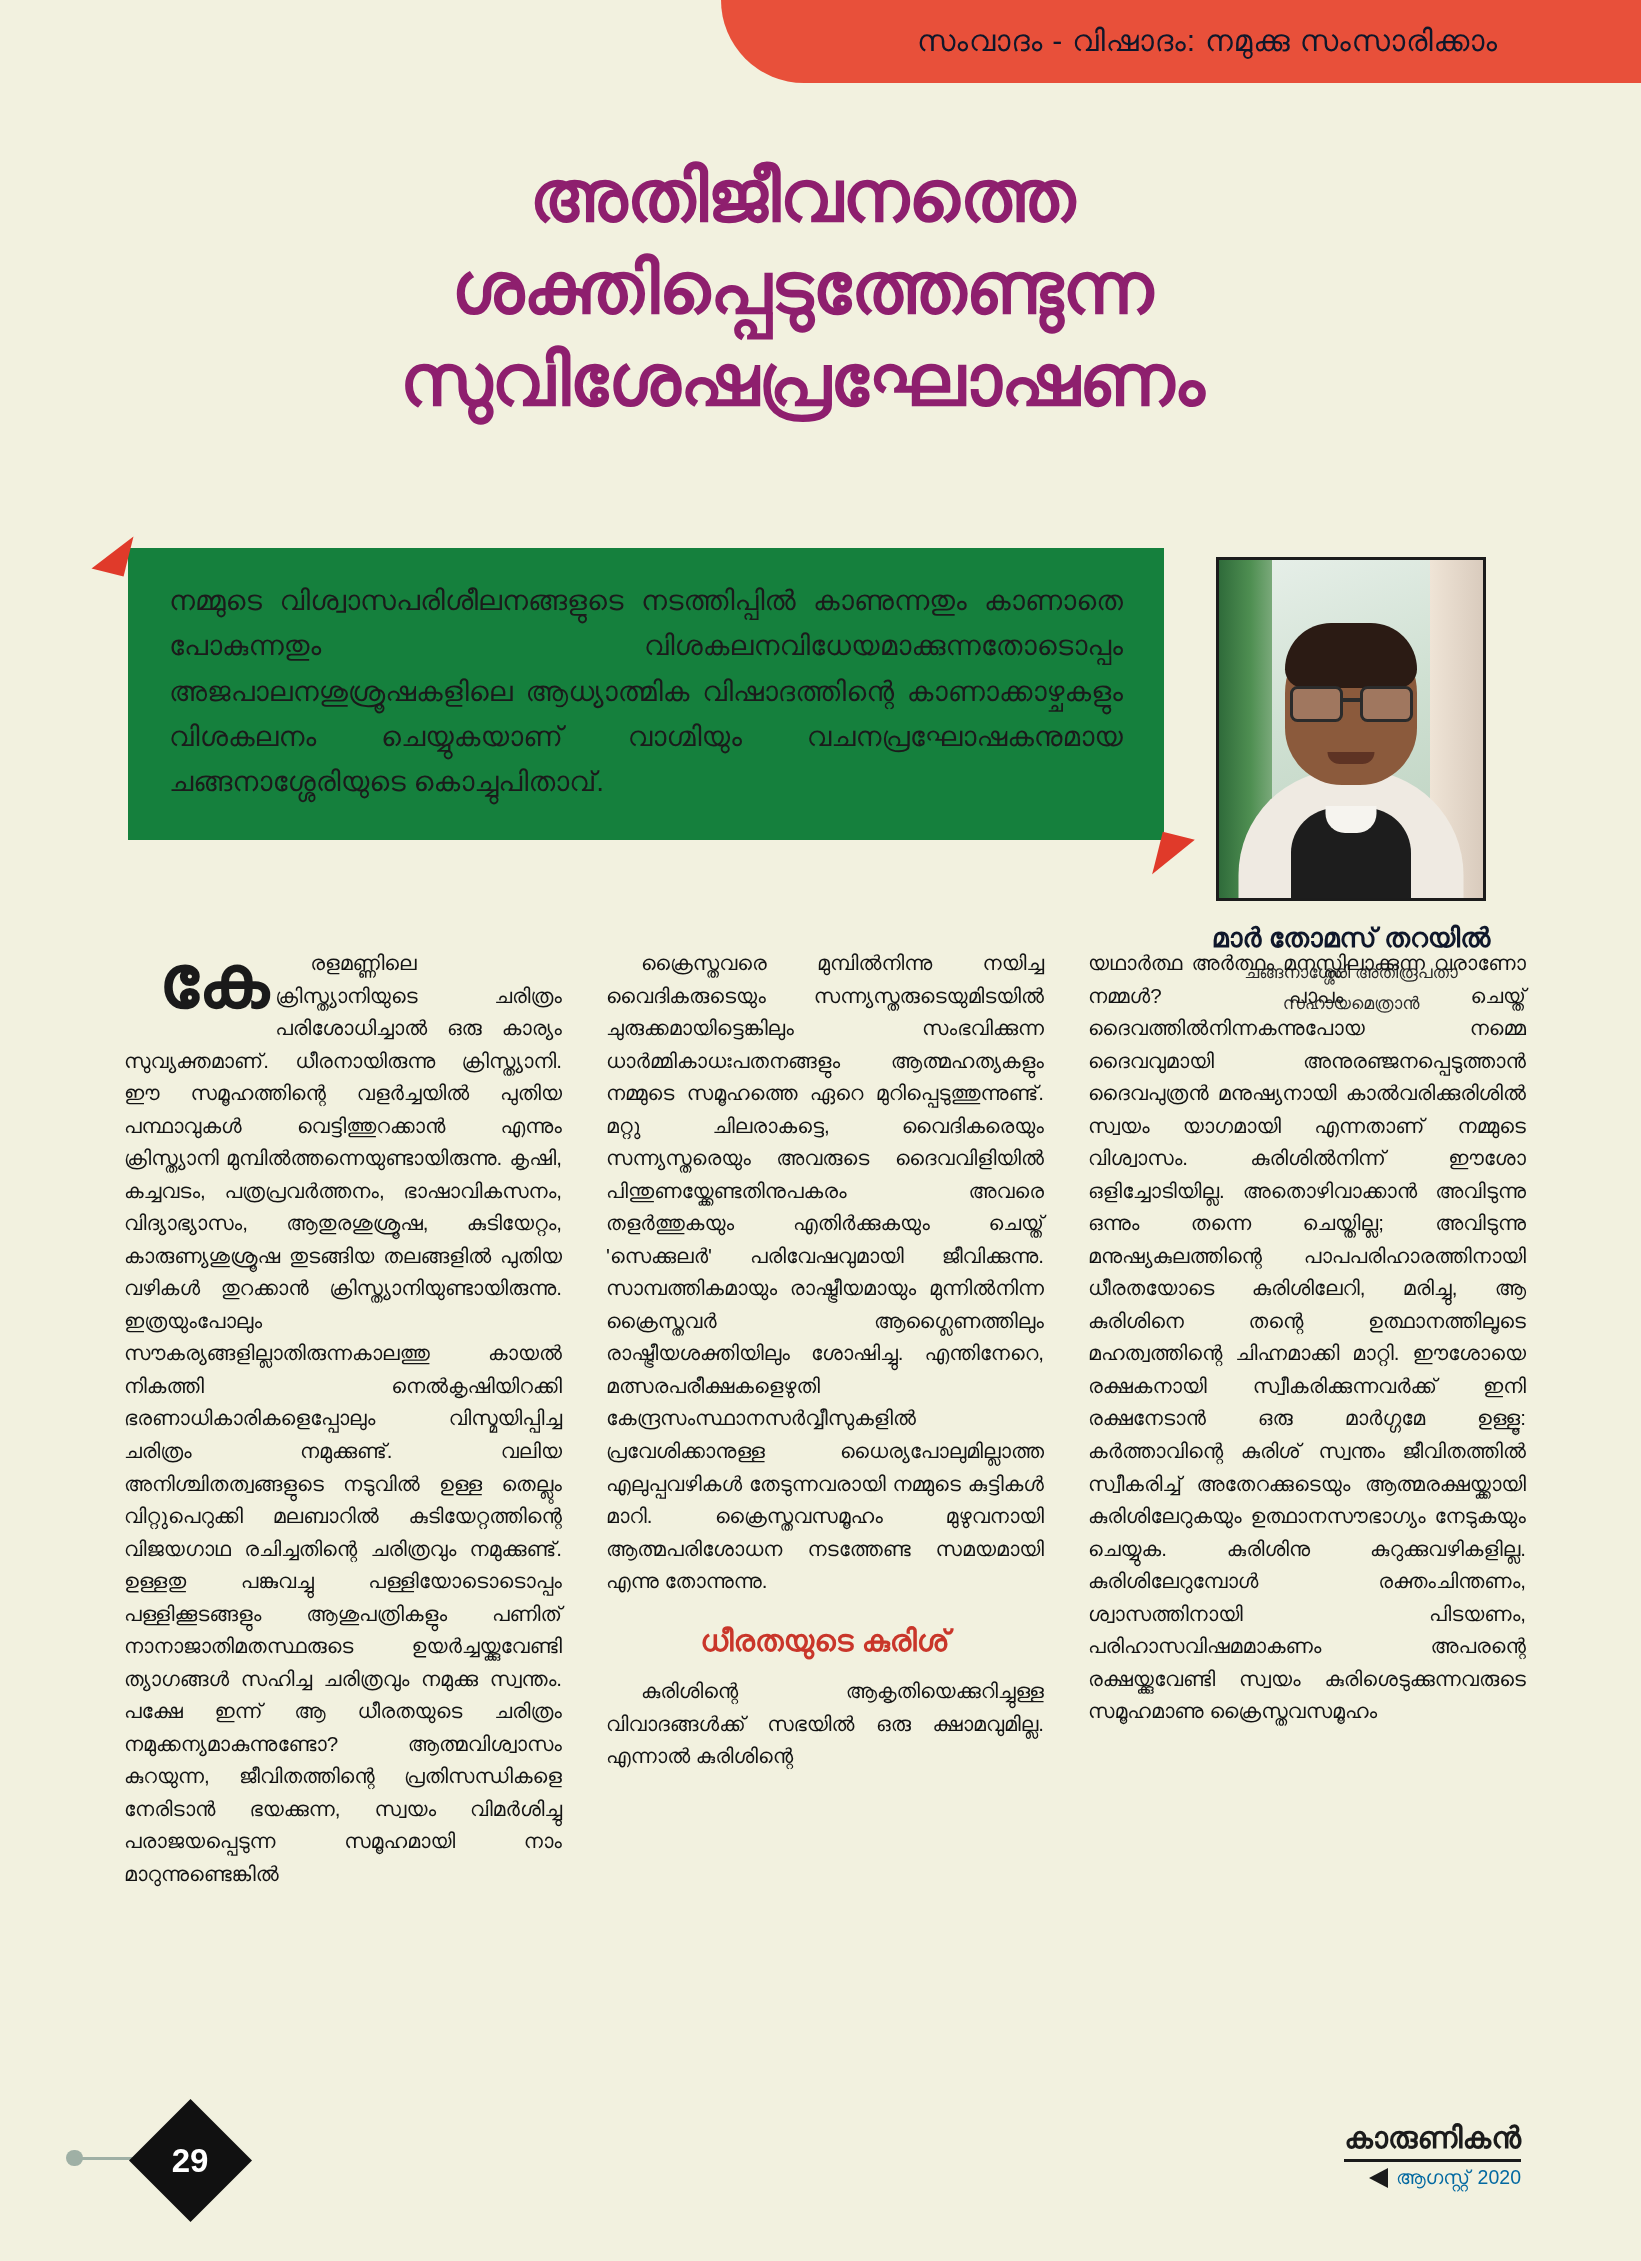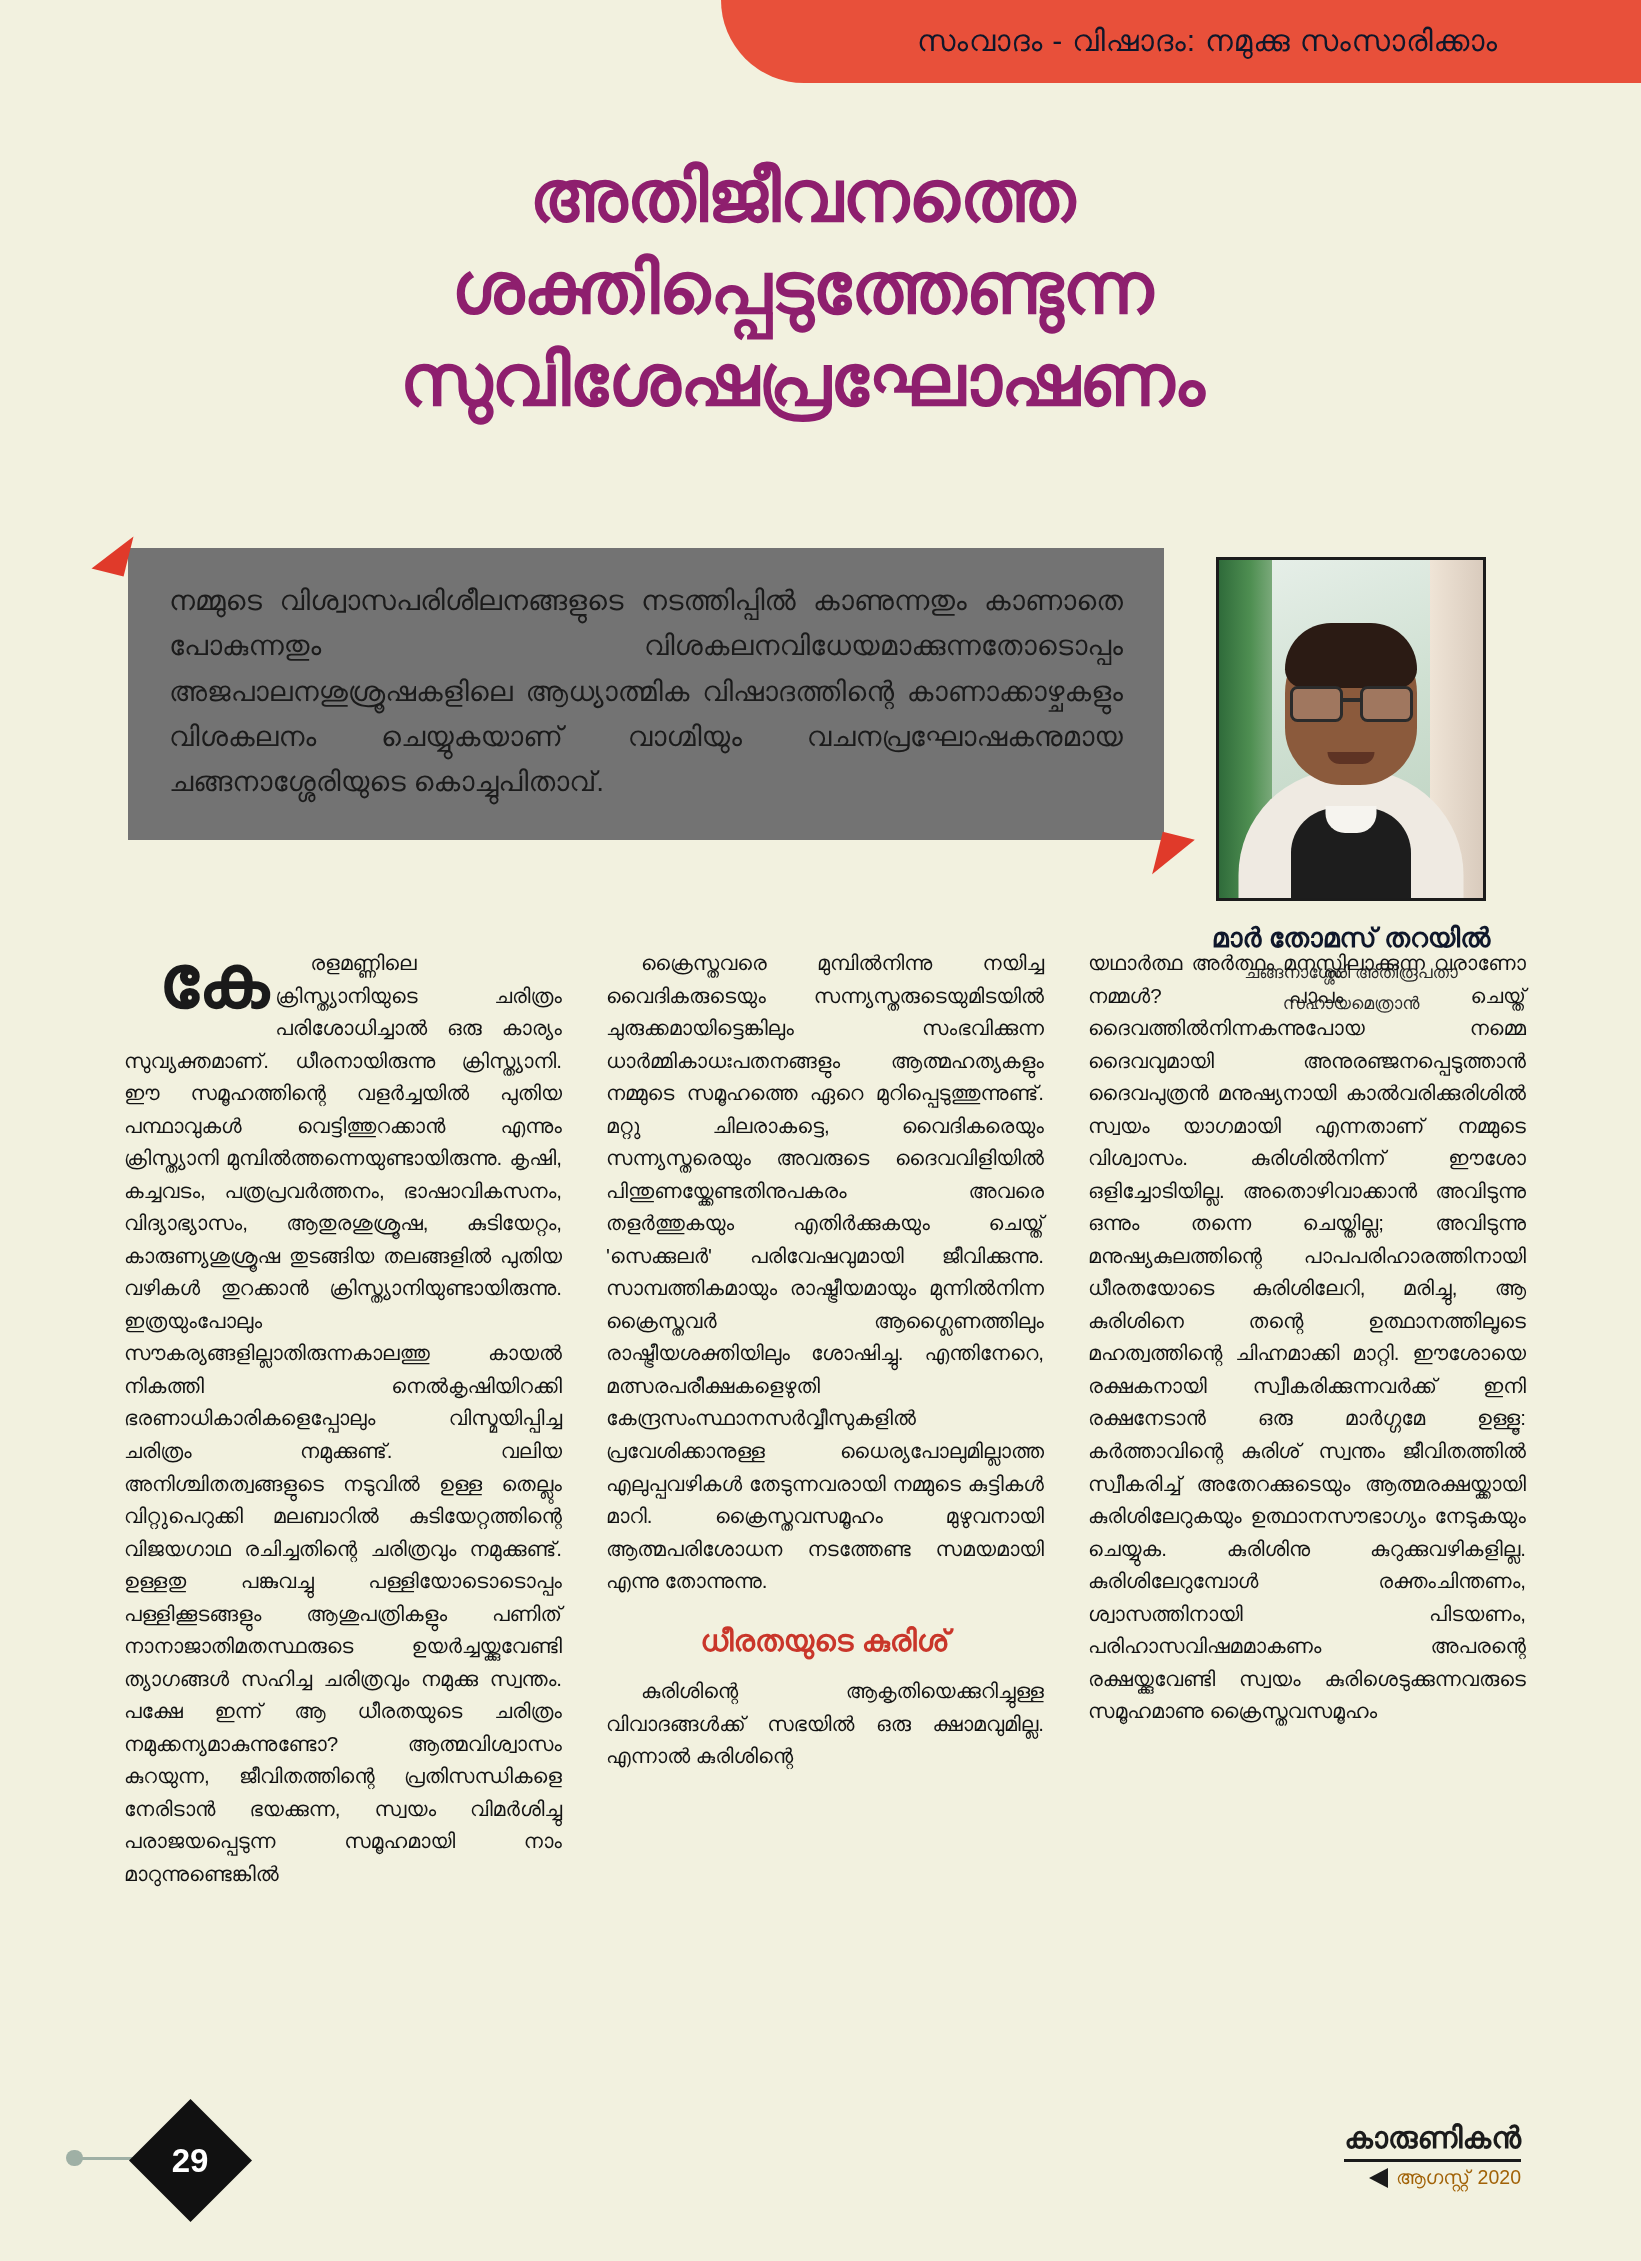--- a/index.html
+++ b/index.html
@@ -54,21 +54,21 @@
   }
 
   
   .quote-wrap {
     position: absolute;
     top: 548px;
     left: 128px;
     width: 1036px;
   }
   .quote-box {
-    background: #737373;
+    background: #15803d;
     padding: 30px 41px 35px 41px;
     box-sizing: border-box;
     position: relative;
   }
   .quote-box .quote-text {
     font-size: 28px;
     line-height: 1.62;
     color: #1b1b1b;
     text-align: justify;
   }
@@ -291,21 +291,21 @@
     font-weight: bold;
     color: #1b1b1b;
   }
   .footer-brand .brand-rule {
     height: 3px;
     background: #1b1b1b;
     margin: 3px 0 4.5px 0;
   }
   .footer-brand .brand-date {
     font-size: 19.5px;
-    color: #a16207;
+    color: #0369a1;
     display: flex;
     align-items: center;
     justify-content: flex-end;
     gap: 7.5px;
   }
   .brand-tri {
     width: 0; height: 0;
     border-top: 10.5px solid transparent;
     border-bottom: 10.5px solid transparent;
     border-right: 19.5px solid #1b1b1b;

